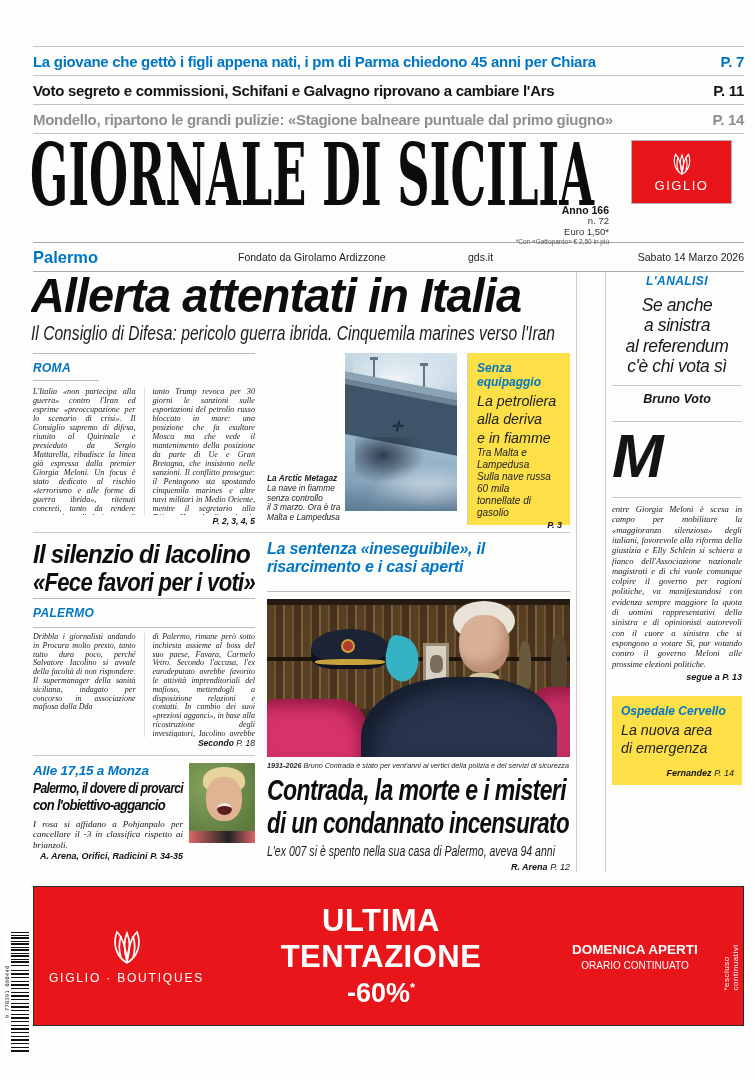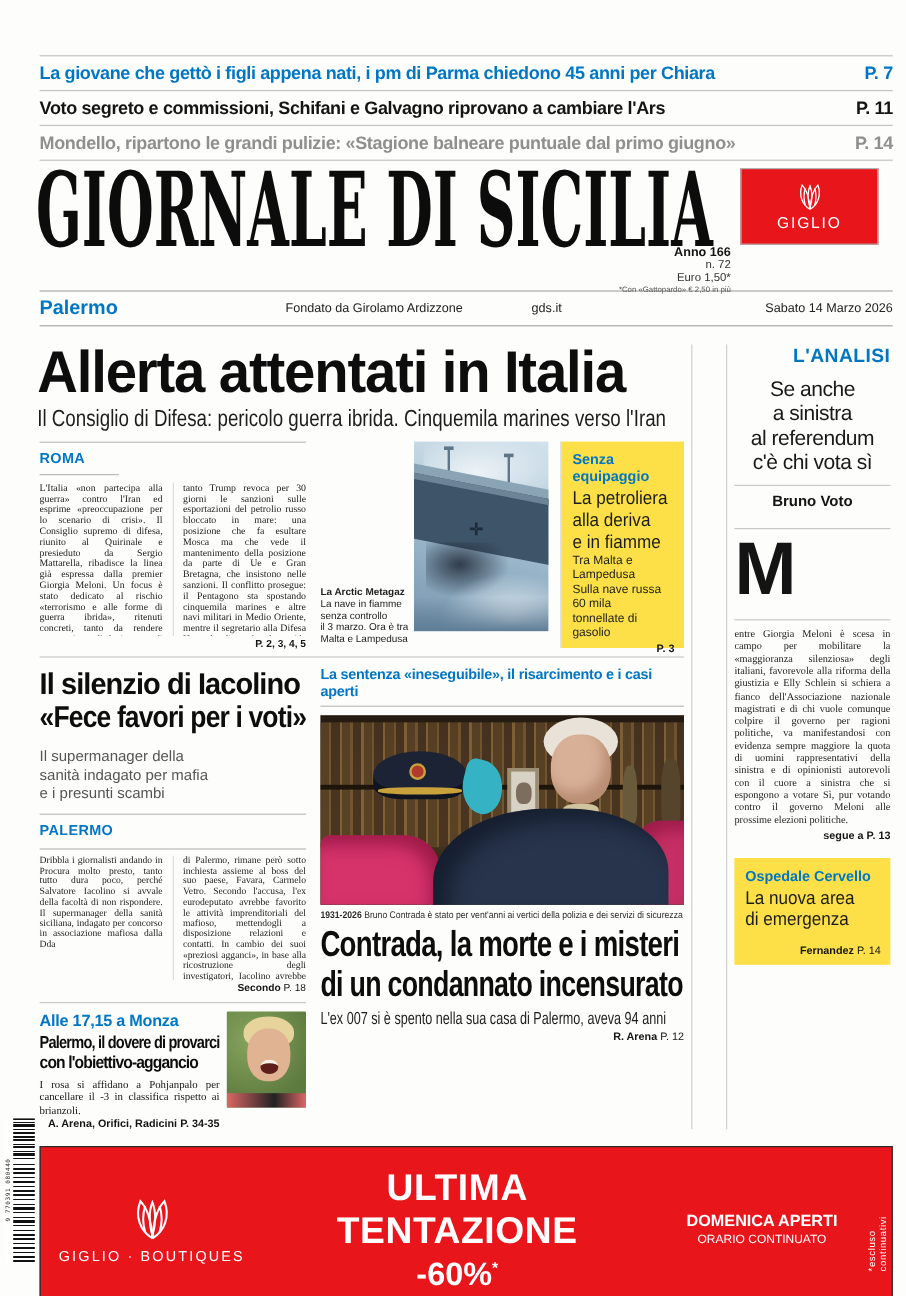--- a/index.html
+++ b/index.html
@@ -13,38 +13,38 @@
   
   .teasers { margin-top:46px; border-bottom:1px solid #c3c3c3; }
   .teaser-row { display:flex; justify-content:space-between; align-items:center;
     height:29px; border-top:1px solid #c3c3c3; font-weight:bold; font-size:15px; letter-spacing:-0.3px; }
   .t-blue { color:#0076c5; } .t-black { color:#141414; } .t-gray { color:#8f8f8f;gap:32px; }
   .teaser-page { font-weight:bold; }
   
   .masthead { position:relative; height:108px; }
   .mast-svg { position:absolute; left:-3px; top:5px; }
   .mast-text { font-family:"DejaVu Serif", serif; font-weight:900; fill:#0c0c0c; }
-  .logo-box { position:absolute; right:12px; top:6px; width:115px; height:64px;
+  .logo-box { position:absolute; right:12px; top:6px; width:101px; height:64px;
     background:#e8161b; display:flex; flex-direction:column; align-items:center; justify-content:center;
     border:1px solid #b2b2b2; }
   .logo-box .lily { width:26px; height:26px; }
   .logo-box .logo-word { color:#fff; font-size:13px; letter-spacing:1.5px; margin-top:1px; }
   .anno-block { position:absolute; right:135px; top:70px; text-align:right; line-height:1.15; }
   .anno-line1 { font-size:10.5px; font-weight:bold; }
   .anno-line2, .anno-line3 { font-size:9.5px; color:#333; }
   .anno-note { font-size:6.5px; color:#555; }
   
   .dateline { display:flex; align-items:center; height:30px;
     border-top:1px solid #a9a9a9; border-bottom:1px solid #a9a9a9; }
   .edition { color:#0076c5; font-weight:bold; font-size:16.5px; width:205px; }
-  .founded { font-size:10.5px; color:#222; width:205px; }
+  .founded { font-size:10.5px; color:#222; width:230px; }
   .site { font-size:10.5px; color:#222; flex:1; }
   .pubdate { font-size:10.5px; color:#222; }
   
-  .main-grid { display:flex; margin-top:15px; }
+  .main-grid { display:flex; margin-top:0;font-style:italic; }
   .main-left { width:537px; }
   .gutter { width:30px; border-left:1px solid #cfcfcf; border-right:1px solid #cfcfcf; margin:0 6px; }
   .sidebar { width:130px; }
   .headline-svg { display:block; margin:2px 0 2px -2px; }
   .h1-text { font-weight:bold; fill:#0d0d0d; letter-spacing:-1px; }
   .sub-text { fill:#1d1d1d; }
   
   .row1 { display:flex; margin-top:8px; height:172px; }
   .roma-art { width:222px; }
   .kicker { color:#0076c5; font-weight:bold; font-size:12px; letter-spacing:0.3px; }
@@ -106,22 +106,22 @@
   .monza-body { font-family:"Liberation Serif",serif; font-size:9px; line-height:1.15; margin-top:5px; width:150px; text-align:justify; }
   .monza-byline { font-size:9px; font-weight:bold; width:150px; text-align:right; margin-top:1px; }
   .player-photo { position:relative; width:68px; height:80px; margin-left:4px; overflow:hidden; border-radius:1px;
     background:radial-gradient(circle at 30% 30%, #86a45c, #5d7a3f 75%); }
   .player-hair { position:absolute; left:14px; top:4px; width:42px; height:26px; border-radius:50% 50% 40% 40%; background:#e7d49c; }
   .player-face { position:absolute; left:17px; top:14px; width:36px; height:44px; border-radius:45%; background:#e0b393; }
   .player-mouth { position:absolute; left:28px; top:40px; width:15px; height:12px; border-radius:50%; background:#5e1f1c; border-top:3px solid #f3eee6; }
   .player-shirt { position:absolute; left:0; bottom:-4px; width:100%; height:16px; background:linear-gradient(90deg,#d66, #222 60%, #d66); }
   
   .col-center { width:303px; margin-left:12px; }
-  .contrada-kicker { color:#0076c5; font-weight:bold; font-size:12px; letter-spacing:-0.2px;
-    border-bottom:1px solid #bbb; padding-bottom:5px; }
+  .contrada-kicker { color:#0076c5; font-weight:bold; font-size:16px; letter-spacing:-0.2px;
+    border-bottom:1px solid #bbb; padding-bottom:15px; }
   .contrada-photo { position:relative; width:303px; height:158px; margin-top:7px; overflow:hidden;
     background:linear-gradient(180deg,#241a10 0%,#3a2b1b 30%,#46331f 60%,#2f2214 100%); }
   .books { position:absolute; left:0; top:6px; width:100%; height:104px;
     background:repeating-linear-gradient(90deg,#5d4426 0 7px,#7a5c33 7px 9px,#4a3520 9px 16px,#8a6a3c 16px 18px);
     opacity:.85; }
   .shelf-line { position:absolute; left:0; top:58px; width:100%; height:4px; background:#1d150c; }
   .police-cap { position:absolute; left:44px; top:30px; width:78px; height:40px; border-radius:50% 50% 30% 30%; background:#1b2334; box-shadow:inset 0 -8px 0 #0f1520; }
   .cap-band { position:absolute; left:48px; top:60px; width:70px; height:6px; background:#caa23c; border-radius:40%; }
   .cap-badge { position:absolute; left:74px; top:40px; width:14px; height:14px; border-radius:50%; background:#b03a2e; border:2px solid #caa23c; }
   .ribbon { position:absolute; left:118px; top:38px; width:34px; height:44px; background:#35b3c4; transform:rotate(14deg); border-radius:20% 60% 40% 60%; }
@@ -141,21 +141,21 @@
   .man-collar { position:absolute; left:202px; top:74px; width:30px; height:16px; background:#cfc49e; border-radius:30%; }
   .caption-line { font-size:8px; color:#2a2a2a; margin-top:4px; white-space:nowrap; overflow:hidden; }
   .caption-line b { font-weight:bold; }
   .cap-squeeze { display:inline-block; transform:scaleX(.9); transform-origin:0 0; }
   .contrada-svg { display:block; margin-top:5px; }
   .h2-text { font-weight:bold; fill:#0d0d0d; letter-spacing:-0.8px; }
   .contrada-sub-svg { display:block; margin-top:4px; }
   .sub2-text { fill:#1d1d1d; }
   .contrada-byline { text-align:right; font-size:9px; margin-top:2px; }
   
-  .an-kicker { color:#0076c5; font-weight:bold; font-size:16px; text-align:right; letter-spacing:0.4px; margin-top:2px; }
+  .an-kicker { color:#0076c5; font-weight:bold; font-size:12px; text-align:center; letter-spacing:0.4px; margin-top:2px; }
   .an-title { font-size:17.5px; line-height:1.16; text-align:center; color:#191919; margin-top:7px; white-space:pre-line; letter-spacing:-0.4px; }
   .an-rule { border:none; border-top:1px solid #c8c8c8; margin:9px 0 0 0; }
   .an-author { text-align:center; font-weight:bold; font-size:12.5px; padding:6px 0; }
   .an-dropcap { font-size:62px; font-weight:bold; line-height:0.9; padding:6px 0 4px 0; letter-spacing:-2px; }
   .an-body { font-family:"Liberation Serif",serif; font-size:8.6px; line-height:1.2; text-align:justify; color:#1a1a1a; margin-top:6px; }
   .an-body2 { text-indent:10px; margin-top:0; }
   .an-more { text-align:right; font-weight:bold; font-size:9px; margin-top:3px; }
   .cervello-box { margin-top:14px; }
   .cerv-byline { font-size:9px; text-align:right; margin-top:10px; }
   .cerv-byline b { font-weight:bold; }
@@ -301,21 +301,20 @@
       </div>
 
       <hr class="row-rule">
 
       <div class="row2">
         <div class="col-left">
           <svg class="iac-svg" width="224" height="56">
             <text class="h2-text" x="0" y="21" font-size="25" textLength="217" lengthAdjust="spacingAndGlyphs" font-family="Liberation Sans, sans-serif">Il silenzio di Iacolino</text>
             <text class="h2-text" x="0" y="49" font-size="25" textLength="222" lengthAdjust="spacingAndGlyphs" font-family="Liberation Sans, sans-serif">«Fece favori per i voti»</text>
           </svg>
-          <div class="standfirst">Il supermanager della sanità indagato per mafia e i presunti scambi</div>
           <div class="palermo-kicker">
             <span class="kicker">PALERMO</span>
           </div>
           <div class="pal-rule"></div>
           <div class="cols iac-cols">
             <div class="acol">Dribbla i giornalisti andando in Procura molto presto, tanto tutto dura poco, perché Salvatore Iacolino si avvale della facoltà di non rispondere. Il supermanager della sanità siciliana, indagato per concorso in associazione mafiosa dalla Dda</div>
             <div class="acol">
               <span>di Palermo, rimane però sotto inchiesta assieme al boss del suo paese, Favara, Carmelo Vetro. Secondo l'accusa, l'ex eurodeputato avrebbe favorito le attività imprenditoriali del mafioso, mettendogli a disposizione relazioni e contatti. In cambio dei suoi «preziosi agganci», in base alla ricostruzione degli investigatori, Iacolino avrebbe ottenuto finanziamenti per campagne elettorali e assunzioni di persone a lui vicine.</span>
             </div>
           </div>

